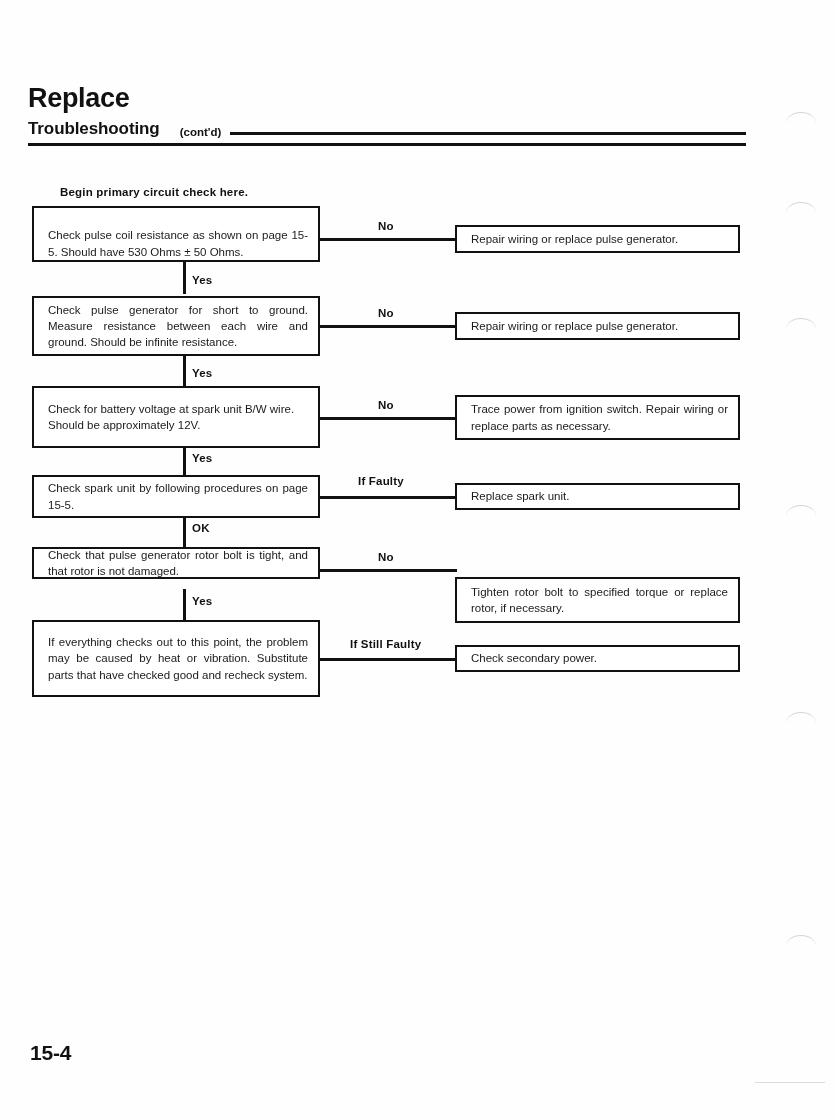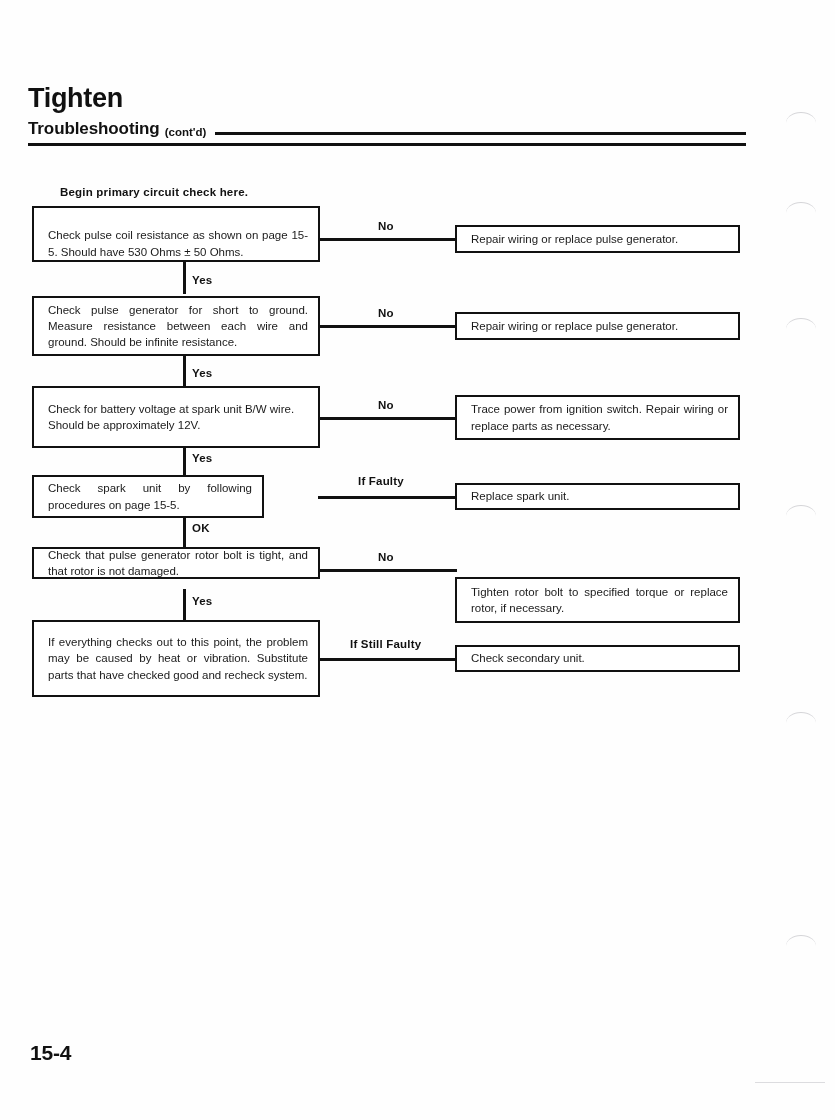--- a/index.html
+++ b/index.html
@@ -46,21 +46,21 @@
   .title-sub {
     font-size: 17px;
     font-weight: bold;
     letter-spacing: -0.1px;
     color: #111;
     white-space: nowrap;
   }
   .title-contd {
     font-size: 11.5px;
     font-weight: bold;
-    margin-left: 5px;
+    margin-left: 20px;
     margin-bottom: 1px;
     color: #111;
     white-space: nowrap;
   }
   .title-rule {
     flex: 1;
     height: 3px;
     background: #111;
     margin-left: 9px;
     margin-bottom: 4px;
@@ -161,21 +161,21 @@
     background: rgba(120,120,130,0.25);
     pointer-events: none;
   }
 </style>
 </head>
 <body>
 
 <div class="page">
 
   <div class="header">
-    <div class="title-main">Tighten</div>
+    <div class="title-main">Replace</div>
     <div class="subtitle-row">
       <span class="title-sub">Troubleshooting</span>
       <span class="title-contd">(cont'd)</span>
       <span class="title-rule"></span>
     </div>
   </div>
   <div class="header-underline"></div>
 
   <div class="begin-note">Begin primary circuit check here.</div>
 
@@ -207,21 +207,21 @@
       <div class="box-text">Check for battery voltage at spark unit B/W wire. Should be approximately 12V.</div>
     </div>
     <div class="hline" style="left:318px; top:417px; width:139px;"></div>
     <div class="branch-label" style="left:378px; top:399px;">No</div>
     <div class="box justify" style="left:455px; top:395px; width:285px; height:45px;">
       <div class="box-text">Trace power from ignition switch. Repair wiring or replace parts as necessary.</div>
     </div>
     <div class="vline" style="left:183px; top:446px; height:31px;"></div>
     <div class="branch-label" style="left:192px; top:452px;">Yes</div>
 
-    <div class="box justify" style="left:32px; top:475px; width:232px; height:43px;">
+    <div class="box justify" style="left:32px; top:475px; width:288px; height:43px;">
       <div class="box-text">Check spark unit by following procedures on page 15-5.</div>
     </div>
     <div class="hline" style="left:318px; top:496px; width:139px;"></div>
     <div class="branch-label" style="left:358px; top:475px;">If Faulty</div>
     <div class="box" style="left:455px; top:483px; width:285px; height:27px;">
       <div class="box-text">Replace spark unit.</div>
     </div>
     <div class="vline" style="left:183px; top:516px; height:32px;"></div>
     <div class="branch-label" style="left:192px; top:522px;">OK</div>
 
@@ -235,21 +235,21 @@
     </div>
     <div class="vline" style="left:183px; top:589px; height:32px;"></div>
     <div class="branch-label" style="left:192px; top:595px;">Yes</div>
 
     <div class="box justify" style="left:32px; top:620px; width:288px; height:77px;">
       <div class="box-text">If everything checks out to this point, the problem may be caused by heat or vibration. Substitute parts that have checked good and recheck system.</div>
     </div>
     <div class="hline" style="left:318px; top:658px; width:139px;"></div>
     <div class="branch-label" style="left:350px; top:638px;">If Still Faulty</div>
     <div class="box" style="left:455px; top:645px; width:285px; height:27px;">
-      <div class="box-text">Check secondary unit.</div>
+      <div class="box-text">Check secondary power.</div>
     </div>
 
   </div>
 
   <div class="page-number">15-4</div>
 
   <div class="scan-mark" style="left:786px; top:112px; width:30px;"></div>
   <div class="scan-mark" style="left:786px; top:202px; width:30px;"></div>
   <div class="scan-mark" style="left:786px; top:318px; width:30px;"></div>
   <div class="scan-mark" style="left:786px; top:505px; width:30px;"></div>

